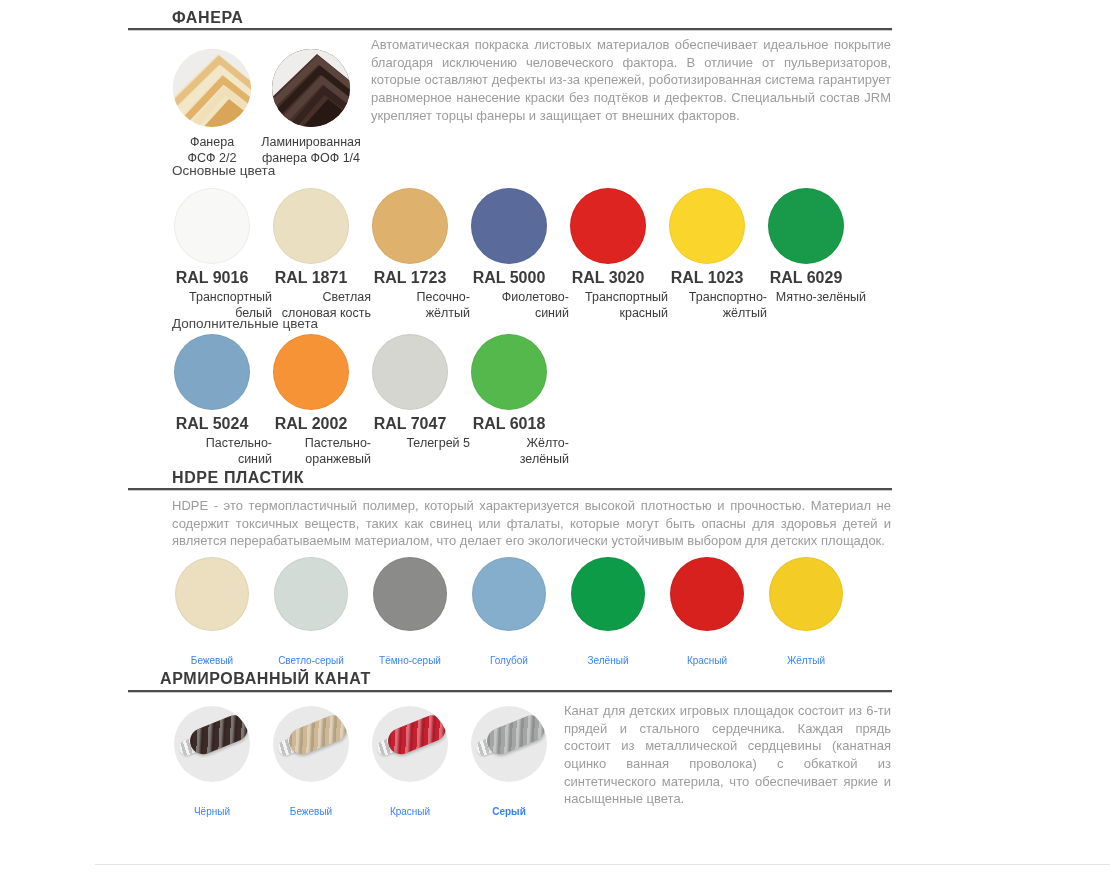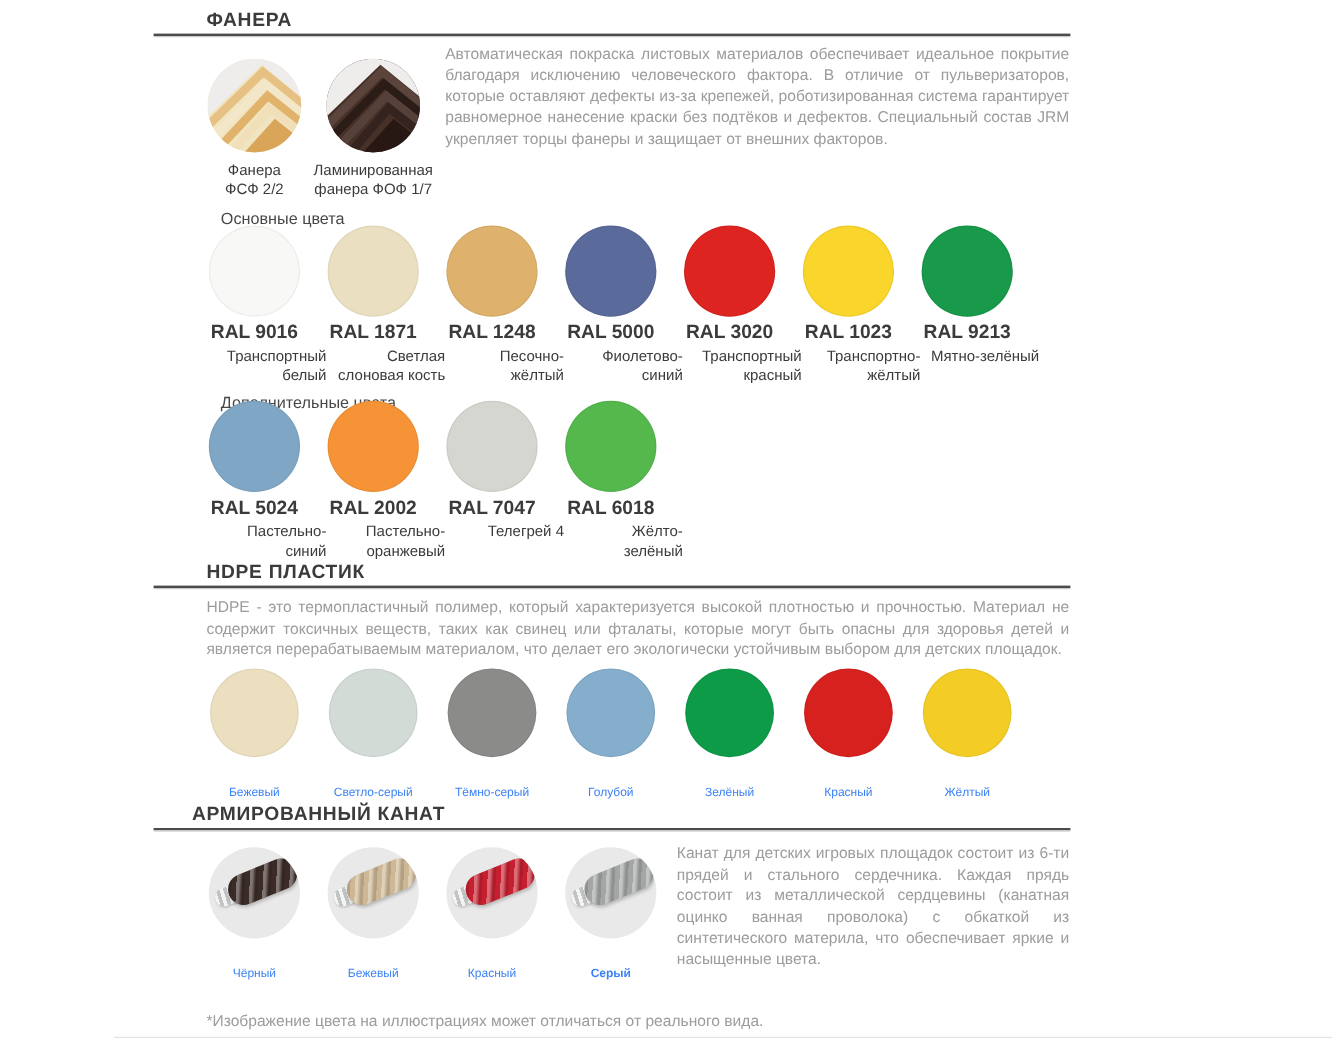--- a/index.html
+++ b/index.html
@@ -13,21 +13,21 @@
     margin:0;font-size:16px;font-weight:700;color:#3b3b3b;letter-spacing:.6px;
   }
   .rule{
     position:absolute;left:128px;width:764px;height:3px;
     background:linear-gradient(180deg,#4c4c4c 0 2px,#c9c9c9 2px 3px);
   }
   .para{
     margin:0;font-size:13px;line-height:1.36;color:#9c9c9c;text-align:justify;
   }
   .subhead{
-    margin:12px;font-size:13.5px;font-weight:400;color:#474747;
+    margin:0;font-size:13.5px;font-weight:400;color:#474747;
   }
   .cell{
     position:absolute;width:120px;text-align:center;
   }
   .swatch{
     display:block;width:76px;height:76px;border-radius:50%;margin:0 auto;
     box-shadow:inset 0 0 0 1px rgba(0,0,0,0.05);
   }
   .swatch.sm{width:74px;height:74px;}
   .ral-code{font-size:16px;font-weight:700;color:#3b3b3b;margin-top:5px;}
@@ -101,42 +101,42 @@
           <rect x="0" y="0" width="78" height="78" fill="#463028"></rect>
           <path d="M-6 54 L45 5 L88 40 L88 -8 L-8 -8 Z" fill="#eeedeb"></path>
           <path d="M-4 60 L46 11 L84 42" fill="none" stroke="#5a443b" stroke-width="7"></path>
           <path d="M0 70 L48 21 L84 50" fill="none" stroke="#2c1c17" stroke-width="7"></path>
           <path d="M4 80 L50 31 L84 58" fill="none" stroke="#55403a" stroke-width="7"></path>
           <path d="M10 90 L52 41 L84 66" fill="none" stroke="#34231e" stroke-width="7"></path>
           <path d="M18 92 L56 50 L84 72 L84 92 Z" fill="#271814"></path>
         </g>
       </svg>
       <div class="type-label">Ламинированная
-фанера ФОФ 1/7</div>
+фанера ФОФ 1/4</div>
     </div>
 
     <p class="para abs" style="left:371px;top:36px;width:520px;">Автоматическая покраска листовых материалов обеспечивает идеальное покрытие благодаря исключению человеческого фактора. В отличие от пульверизаторов, которые оставляют дефекты из-за крепежей, роботизированная система гарантирует равномерное нанесение краски без подтёков и дефектов. Специальный состав JRM укрепляет торцы фанеры и защищает от внешних факторов.</p>
 
     <h3 class="subhead abs" style="left:172px;top:163px;">Основные цвета</h3>
 
     <div class="cell" style="left:152px;top:188px;">
       <span class="swatch" style="background: rgb(248, 248, 246);"></span>
       <div class="ral-code">RAL 9016</div>
       <div class="ral-name">Транспортный
 белый</div>
     </div>
     <div class="cell" style="left:251px;top:188px;">
       <span class="swatch" style="background: rgb(234, 224, 193);"></span>
       <div class="ral-code">RAL 1871</div>
       <div class="ral-name">Светлая
 слоновая кость</div>
     </div>
     <div class="cell" style="left:350px;top:188px;">
       <span class="swatch" style="background: rgb(222, 178, 108);"></span>
-      <div class="ral-code">RAL 1248</div>
+      <div class="ral-code">RAL 1723</div>
       <div class="ral-name">Песочно-
 жёлтый</div>
     </div>
     <div class="cell" style="left:449px;top:188px;">
       <span class="swatch" style="background: rgb(90, 106, 155);"></span>
       <div class="ral-code">RAL 5000</div>
       <div class="ral-name">Фиолетово-
 синий</div>
     </div>
     <div class="cell" style="left:548px;top:188px;">
@@ -146,42 +146,42 @@
 красный</div>
     </div>
     <div class="cell" style="left:647px;top:188px;">
       <span class="swatch" style="background: rgb(250, 213, 43);"></span>
       <div class="ral-code">RAL 1023</div>
       <div class="ral-name">Транспортно-
 жёлтый</div>
     </div>
     <div class="cell" style="left:746px;top:188px;">
       <span class="swatch" style="background: rgb(24, 154, 74);"></span>
-      <div class="ral-code">RAL 9213</div>
+      <div class="ral-code">RAL 6029</div>
       <div class="ral-name">Мятно-зелёный</div>
     </div>
 
     <h3 class="subhead abs" style="left:172px;top:316px;">Дополнительные цвета</h3>
 
     <div class="cell" style="left:152px;top:334px;">
       <span class="swatch" style="background: rgb(127, 167, 197);"></span>
       <div class="ral-code">RAL 5024</div>
       <div class="ral-name">Пастельно-
 синий</div>
     </div>
     <div class="cell" style="left:251px;top:334px;">
       <span class="swatch" style="background: rgb(246, 147, 54);"></span>
       <div class="ral-code">RAL 2002</div>
       <div class="ral-name">Пастельно-
 оранжевый</div>
     </div>
     <div class="cell" style="left:350px;top:334px;">
       <span class="swatch" style="background: rgb(213, 214, 208);"></span>
       <div class="ral-code">RAL 7047</div>
-      <div class="ral-name">Телегрей 4</div>
+      <div class="ral-name">Телегрей 5</div>
     </div>
     <div class="cell" style="left:449px;top:334px;">
       <span class="swatch" style="background: rgb(85, 184, 77);"></span>
       <div class="ral-code">RAL 6018</div>
       <div class="ral-name">Жёлто-
 зелёный</div>
     </div>
   </section>
 
   <section>
@@ -249,16 +249,15 @@
       <span class="rope-circle">
         <span class="rope-core"></span>
         <span class="rope-strand" style="background: rgb(163, 166, 165);"></span>
       </span>
       <div class="plain-name">Серый</div>
     </div>
 
     <p class="para abs" style="left:564px;top:702px;width:327px;">Канат для детских игровых площадок состоит из 6-ти прядей и стального сердечника. Каждая прядь состоит из металлической сердцевины (канатная оцинко ванная проволока) с обкаткой из синтетического материла, что обеспечивает яркие и насыщенные цвета.</p>
   </section>
 
-  <div class="footnote abs" style="left:172px;top:843px;">*Изображение цвета на иллюстрациях может отличаться от реального вида.</div>
   <div class="bottom-divider"></div>
 
 </div>
 
 </body></html>

